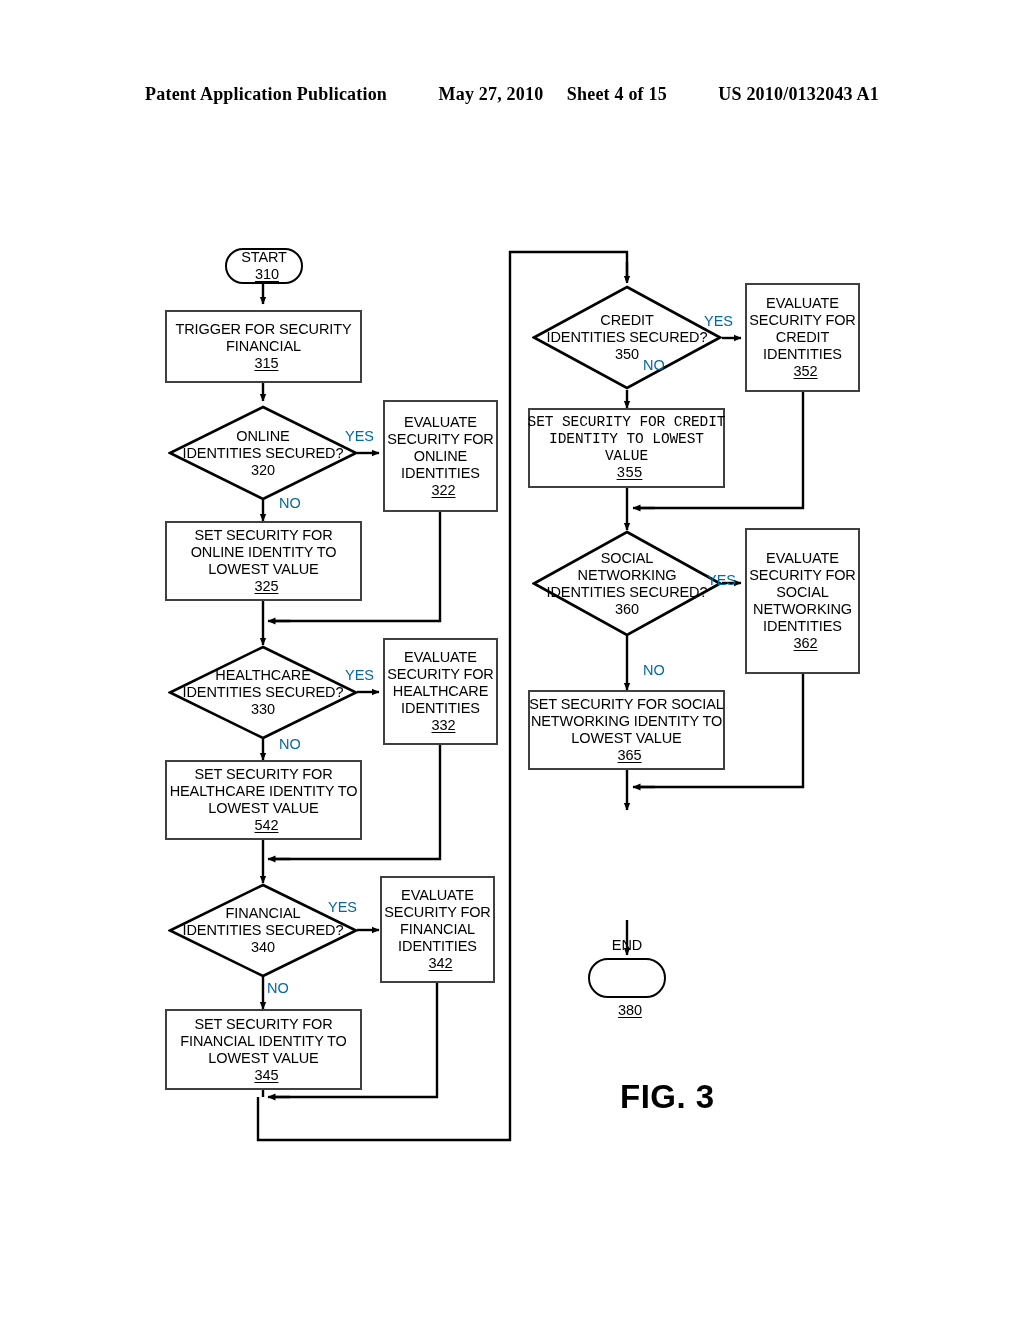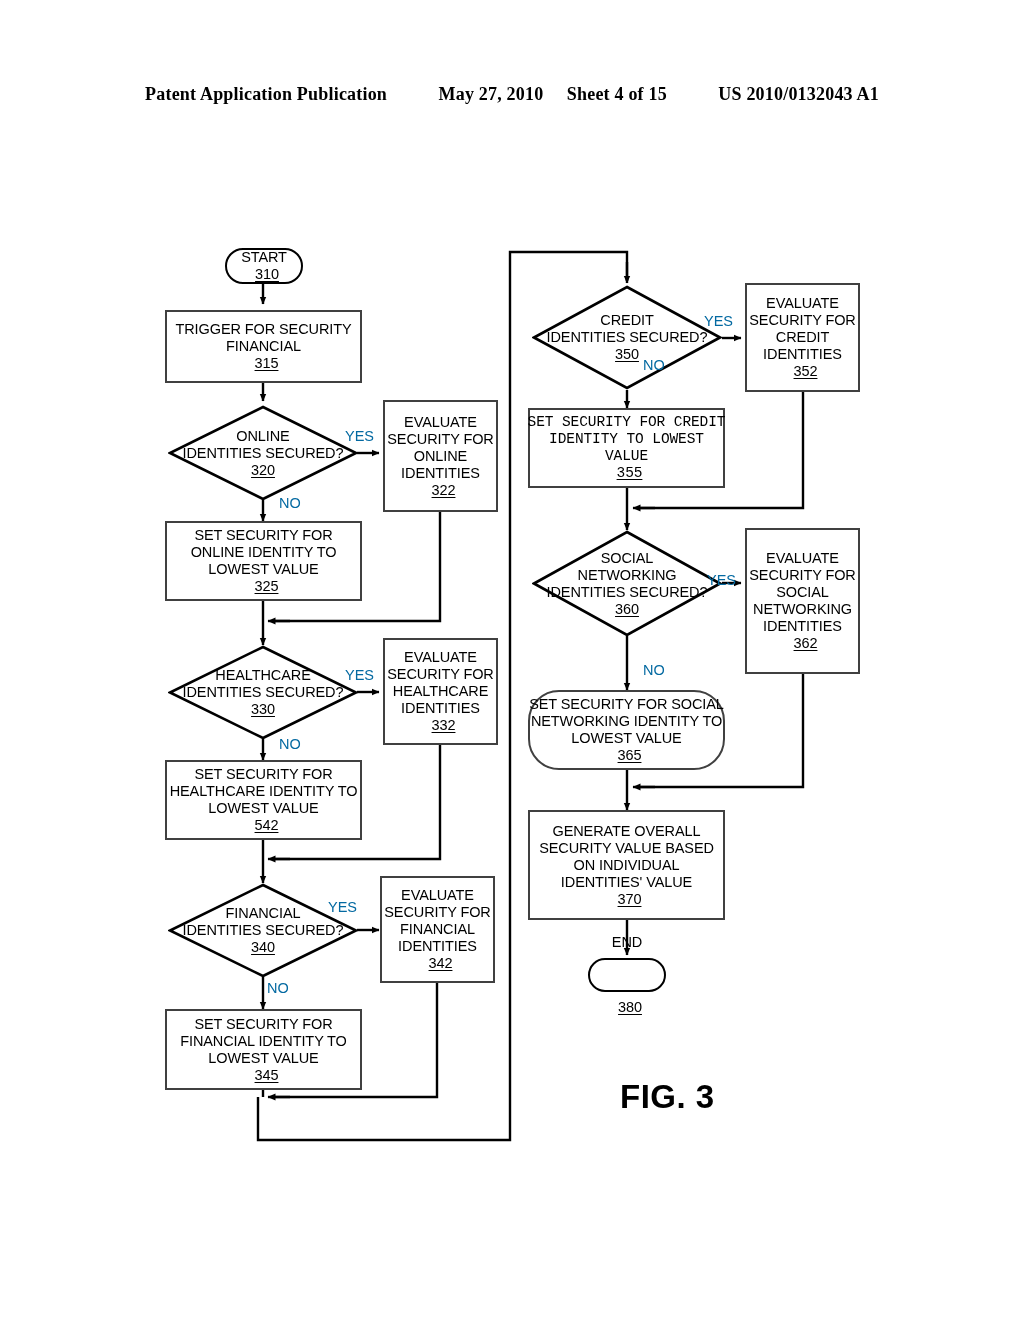--- a/index.html
+++ b/index.html
@@ -102,21 +102,20 @@
     align-items: center;
     justify-content: center;
     text-align: center;
     font-size: 14.5px;
     line-height: 17px;
     letter-spacing: -0.1px;
   }
   .dec .txt { display: block; white-space: nowrap; }
   .dec .ref {
     display: block;
-    text-decoration: underline;
     text-underline-offset: 2px;
   }
 
   
   .elabel {
     position: absolute;
     font-size: 14.5px;
     line-height: 16px;
     white-space: nowrap;
     color: #0369a1;
@@ -345,36 +344,29 @@
 
   <div class="node proc" style="left:745px; top:528px; width:115px; height:146px;">
     <span class="txt">EVALUATE</span>
     <span class="txt">SECURITY FOR</span>
     <span class="txt">SOCIAL</span>
     <span class="txt">NETWORKING</span>
     <span class="txt">IDENTITIES</span>
     <span class="ref">362</span>
   </div>
 
-  <div class="node proc" style="left:528px; top:690px; width:197px; height:80px;border-radius:31px;">
+  <div class="node proc" style="left:528px; top:690px; width:197px; height:80px;">
     <span class="txt">SET SECURITY FOR SOCIAL</span>
     <span class="txt">NETWORKING IDENTITY TO</span>
     <span class="txt">LOWEST VALUE</span>
     <span class="ref">365</span>
   </div>
 
-  <div class="node proc" style="left:528px; top:810px; width:197px; height:110px;">
-    <span class="txt">GENERATE OVERALL</span>
-    <span class="txt">SECURITY VALUE BASED</span>
-    <span class="txt">ON INDIVIDUAL</span>
-    <span class="txt">IDENTITIES' VALUE</span>
-    <span class="ref">370</span>
-  </div>
-
-  <div class="node term" style="left:588px; top:958px; width:78px; height:34px;gap:48px;">
+
+  <div class="node term" style="left:588px; top:958px; width:78px; height:40px;gap:48px;">
     <span class="txt">END</span>
     <span class="ref">380</span>
   </div>
 
   <div class="elabel" style="left:345px; top:428px;">YES</div>
   <div class="elabel" style="left:279px; top:495px;">NO</div>
 
   <div class="elabel" style="left:345px; top:667px;">YES</div>
   <div class="elabel" style="left:279px; top:736px;">NO</div>
 

